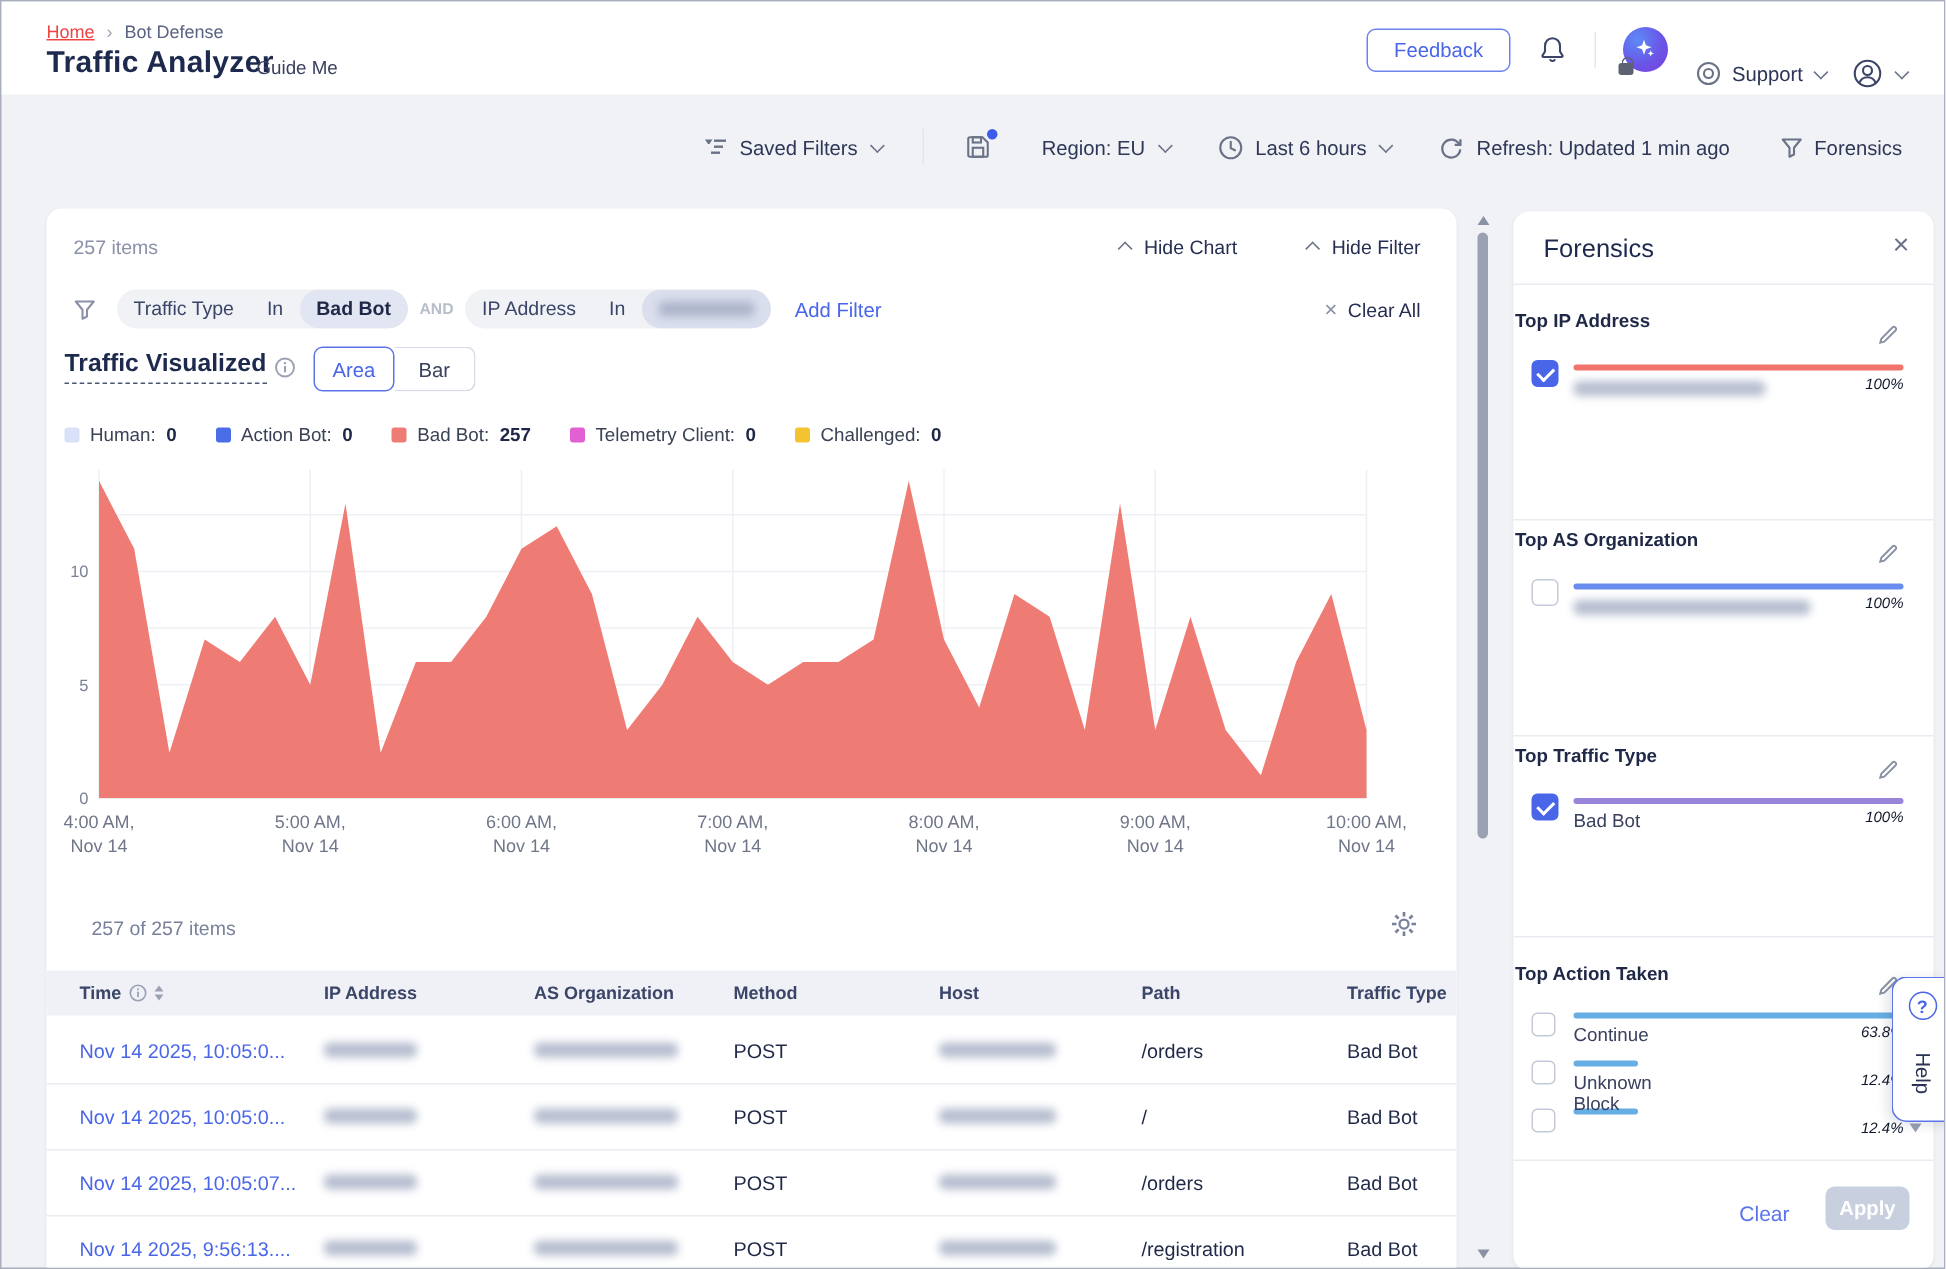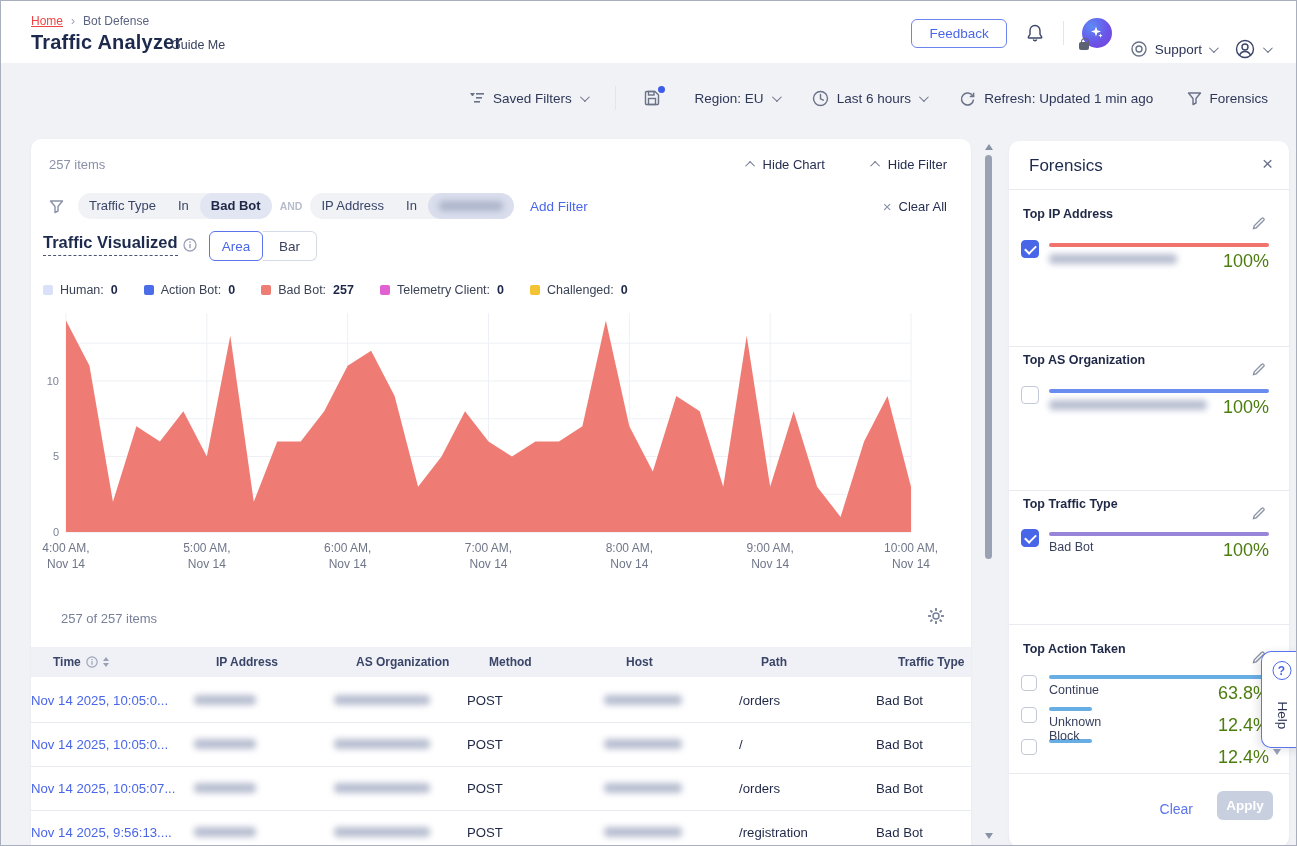--- a/index.html
+++ b/index.html
@@ -85,46 +85,46 @@
 
   
   .table-summary { position:absolute; left:30px; top:472px; font-size:13px; color:#79819A; }
   .gear-wrap { position:absolute; right:26px; top:468px; cursor:pointer; }
   .thead { position:absolute; left:0; top:508px; width:100%; height:30px; background:#F0F1F6;
            display:grid; grid-template-columns:163px 140px 133px 137px 135px 137px 1fr;
            align-items:center; padding-left:22px; font-size:12px; font-weight:bold; color:#3A4568; }
   .th { display:flex; align-items:center; gap:5px; }
   .trow { position:absolute; left:0; width:100%; height:44px; border-bottom:1px solid #E9EBF1;
           display:grid; grid-template-columns:163px 140px 133px 137px 135px 137px 1fr;
-          align-items:center; font-size:13.2px; color:#1F2847; }
+          align-items:center; padding-left:22px; font-size:13.2px; color:#1F2847; }
   .time-link { color:#4A66E8; cursor:pointer; }
   .sort-icon { display:inline-flex; flex-direction:column; gap:2px; }
   .sort-icon i { width:0; height:0; border-left:3.5px solid transparent; border-right:3.5px solid transparent; }
   .sort-up { border-bottom:4px solid #9AA1B5; }
   .sort-dn { border-top:4px solid #9AA1B5; }
 
   
   .vscroll { position:absolute; left:983px; top:140px; width:10px; height:706px; }
   .sb-arrow { position:absolute; left:1px; width:0; height:0;
               border-left:4.5px solid transparent; border-right:4.5px solid transparent; }
   .sb-up { top:3px; border-bottom:6px solid #8A92A6; }
   .sb-dn { bottom:8px; border-top:6px solid #8A92A6; }
   .sb-thumb { position:absolute; left:1px; top:14px; width:7px; height:404px; border-radius:4px;
               background:#9AA1B3; }
 
   
   .f-title { position:absolute; left:20px; top:15px; font-size:17px; color:#1D2A4D; }
   .f-close { position:absolute; right:16px; top:12px; font-size:19px; color:#6A7288; cursor:pointer; }
   .f-div { position:absolute; left:0; width:100%; height:1px; background:#E9EBF1; }
-  .f-sec-title { position:absolute; left:14px; font-size:12.5px; font-weight:bold; color:#1F2847; }
+  .f-sec-title { position:absolute; left:1px; font-size:12.5px; font-weight:bold; color:#1F2847; }
   .pencil { position:absolute; right:22px; cursor:pointer; }
   .fbar-track { position:absolute; left:40px; width:220px; height:4px; border-radius:2px; }
   .fbar { height:4px; border-radius:2px; }
   .f-label { position:absolute; left:40px; font-size:12.5px; color:#39415E; }
-  .f-pct { position:absolute; right:20px; font-size:18px; color:#4d7c0f; }
+  .f-pct { position:absolute; right:20px; font-size:10px; color:#0f172a;font-style:italic; }
   .cb { position:absolute; left:12px; width:18px; height:18px; border-radius:4px;
         border:1.5px solid #C3C9D6; background:#fff; cursor:pointer; }
   .cb.on { background:#4A66E8; border-color:#4A66E8; }
   .cb.on:after { content:""; position:absolute; left:5px; top:2px; width:5px; height:9px;
                  border-right:2px solid #fff; border-bottom:2px solid #fff; transform:rotate(45deg); }
   .cb.small { width:16px; height:16px; }
   .f-scroll-caret { position:absolute; right:8px; top:608px; width:0; height:0;
                     border-left:4.5px solid transparent; border-right:4.5px solid transparent;
                     border-top:6px solid #9AA1B5; cursor:pointer; }
   .f-footer-clear { position:absolute; right:96px; top:660px; font-size:14px; color:#5B74EC; cursor:pointer; }

